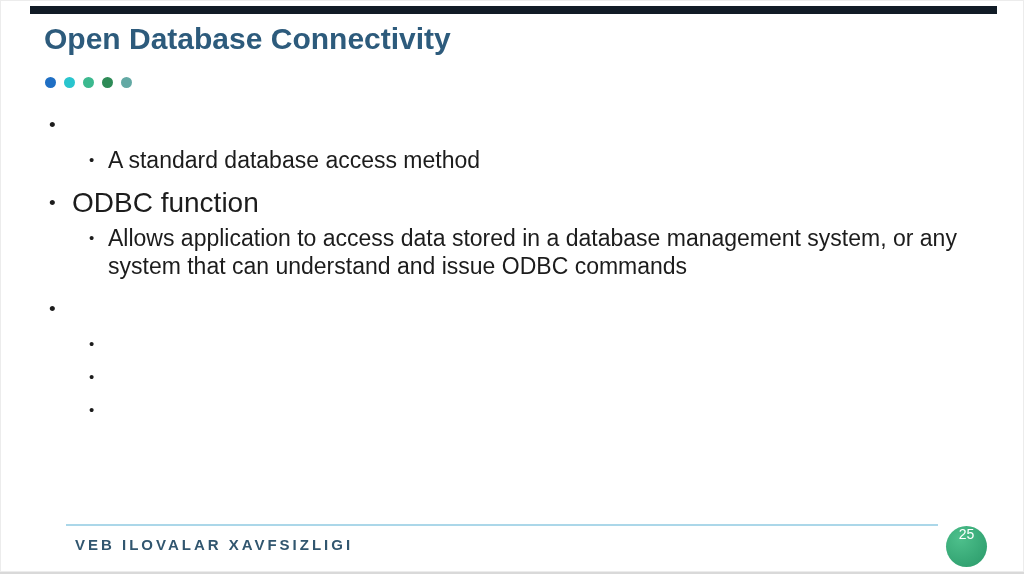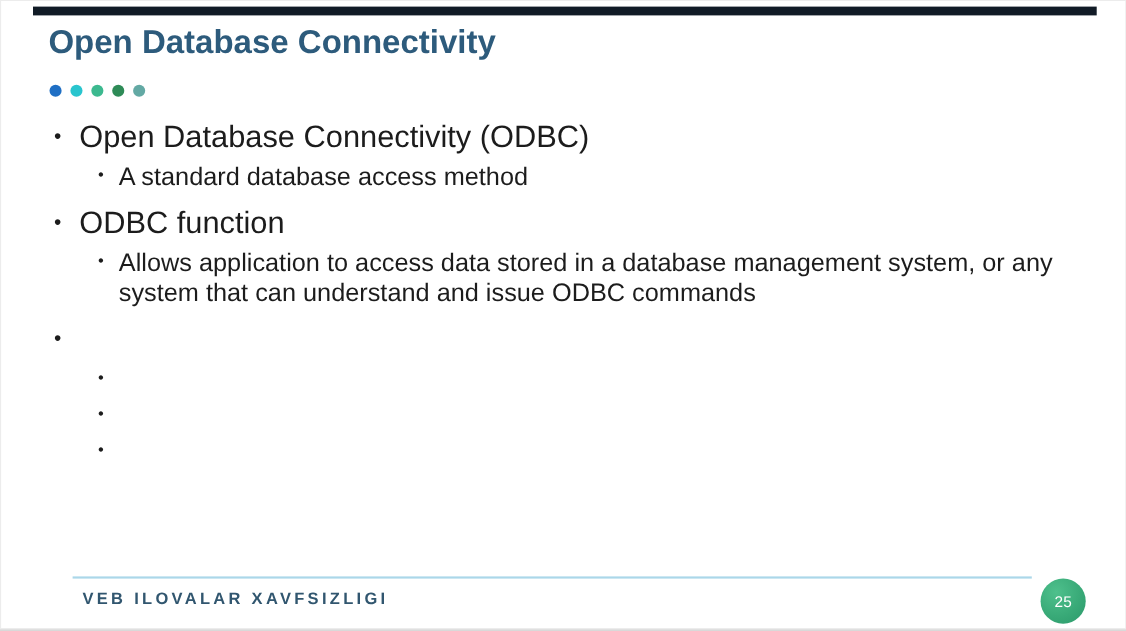--- a/index.html
+++ b/index.html
@@ -66,21 +66,21 @@
     white-space: nowrap;
   }
   .page-badge {
     position: absolute;
     left: 946px; top: 526px;
     width: 41px; height: 41px;
     border-radius: 50%;
     background: radial-gradient(circle at 35% 30%, #4ec08c 0%, #39aa78 55%, #2b996a 100%);
     color: #ffffff;
     font-size: 14px;
-    display: flex; align-items: center; justify-content: center;
+    display: flex; justify-content: center;
   }
 </style>
 </head>
 <body>
 
 <div class="slide">
 
   <div class="top-bar" style="background-color: rgb(17, 27, 38);"></div>
 
   <h1 class="title" style="color: rgb(45, 91, 124);">Open Database Connectivity</h1>
@@ -91,21 +91,20 @@
     <span class="dot" style="background-color: rgb(60, 185, 143);"></span>
     <span class="dot" style="background-color: rgb(46, 139, 87);"></span>
     <span class="dot" style="background-color: rgb(99, 169, 164);"></span>
   </div>
 
   <div class="content">
 
     <div class="group">
       <div class="l1">
         <span class="marker">•</span>
-        <span class="txt">Open Database Connectivity (ODBC)</span>
       </div>
       <div class="l2">
         <span class="marker">•</span>
         <span class="txt">A standard database access method</span>
       </div>
     </div>
 
     <div class="group">
       <div class="l1">
         <span class="marker">•</span>

